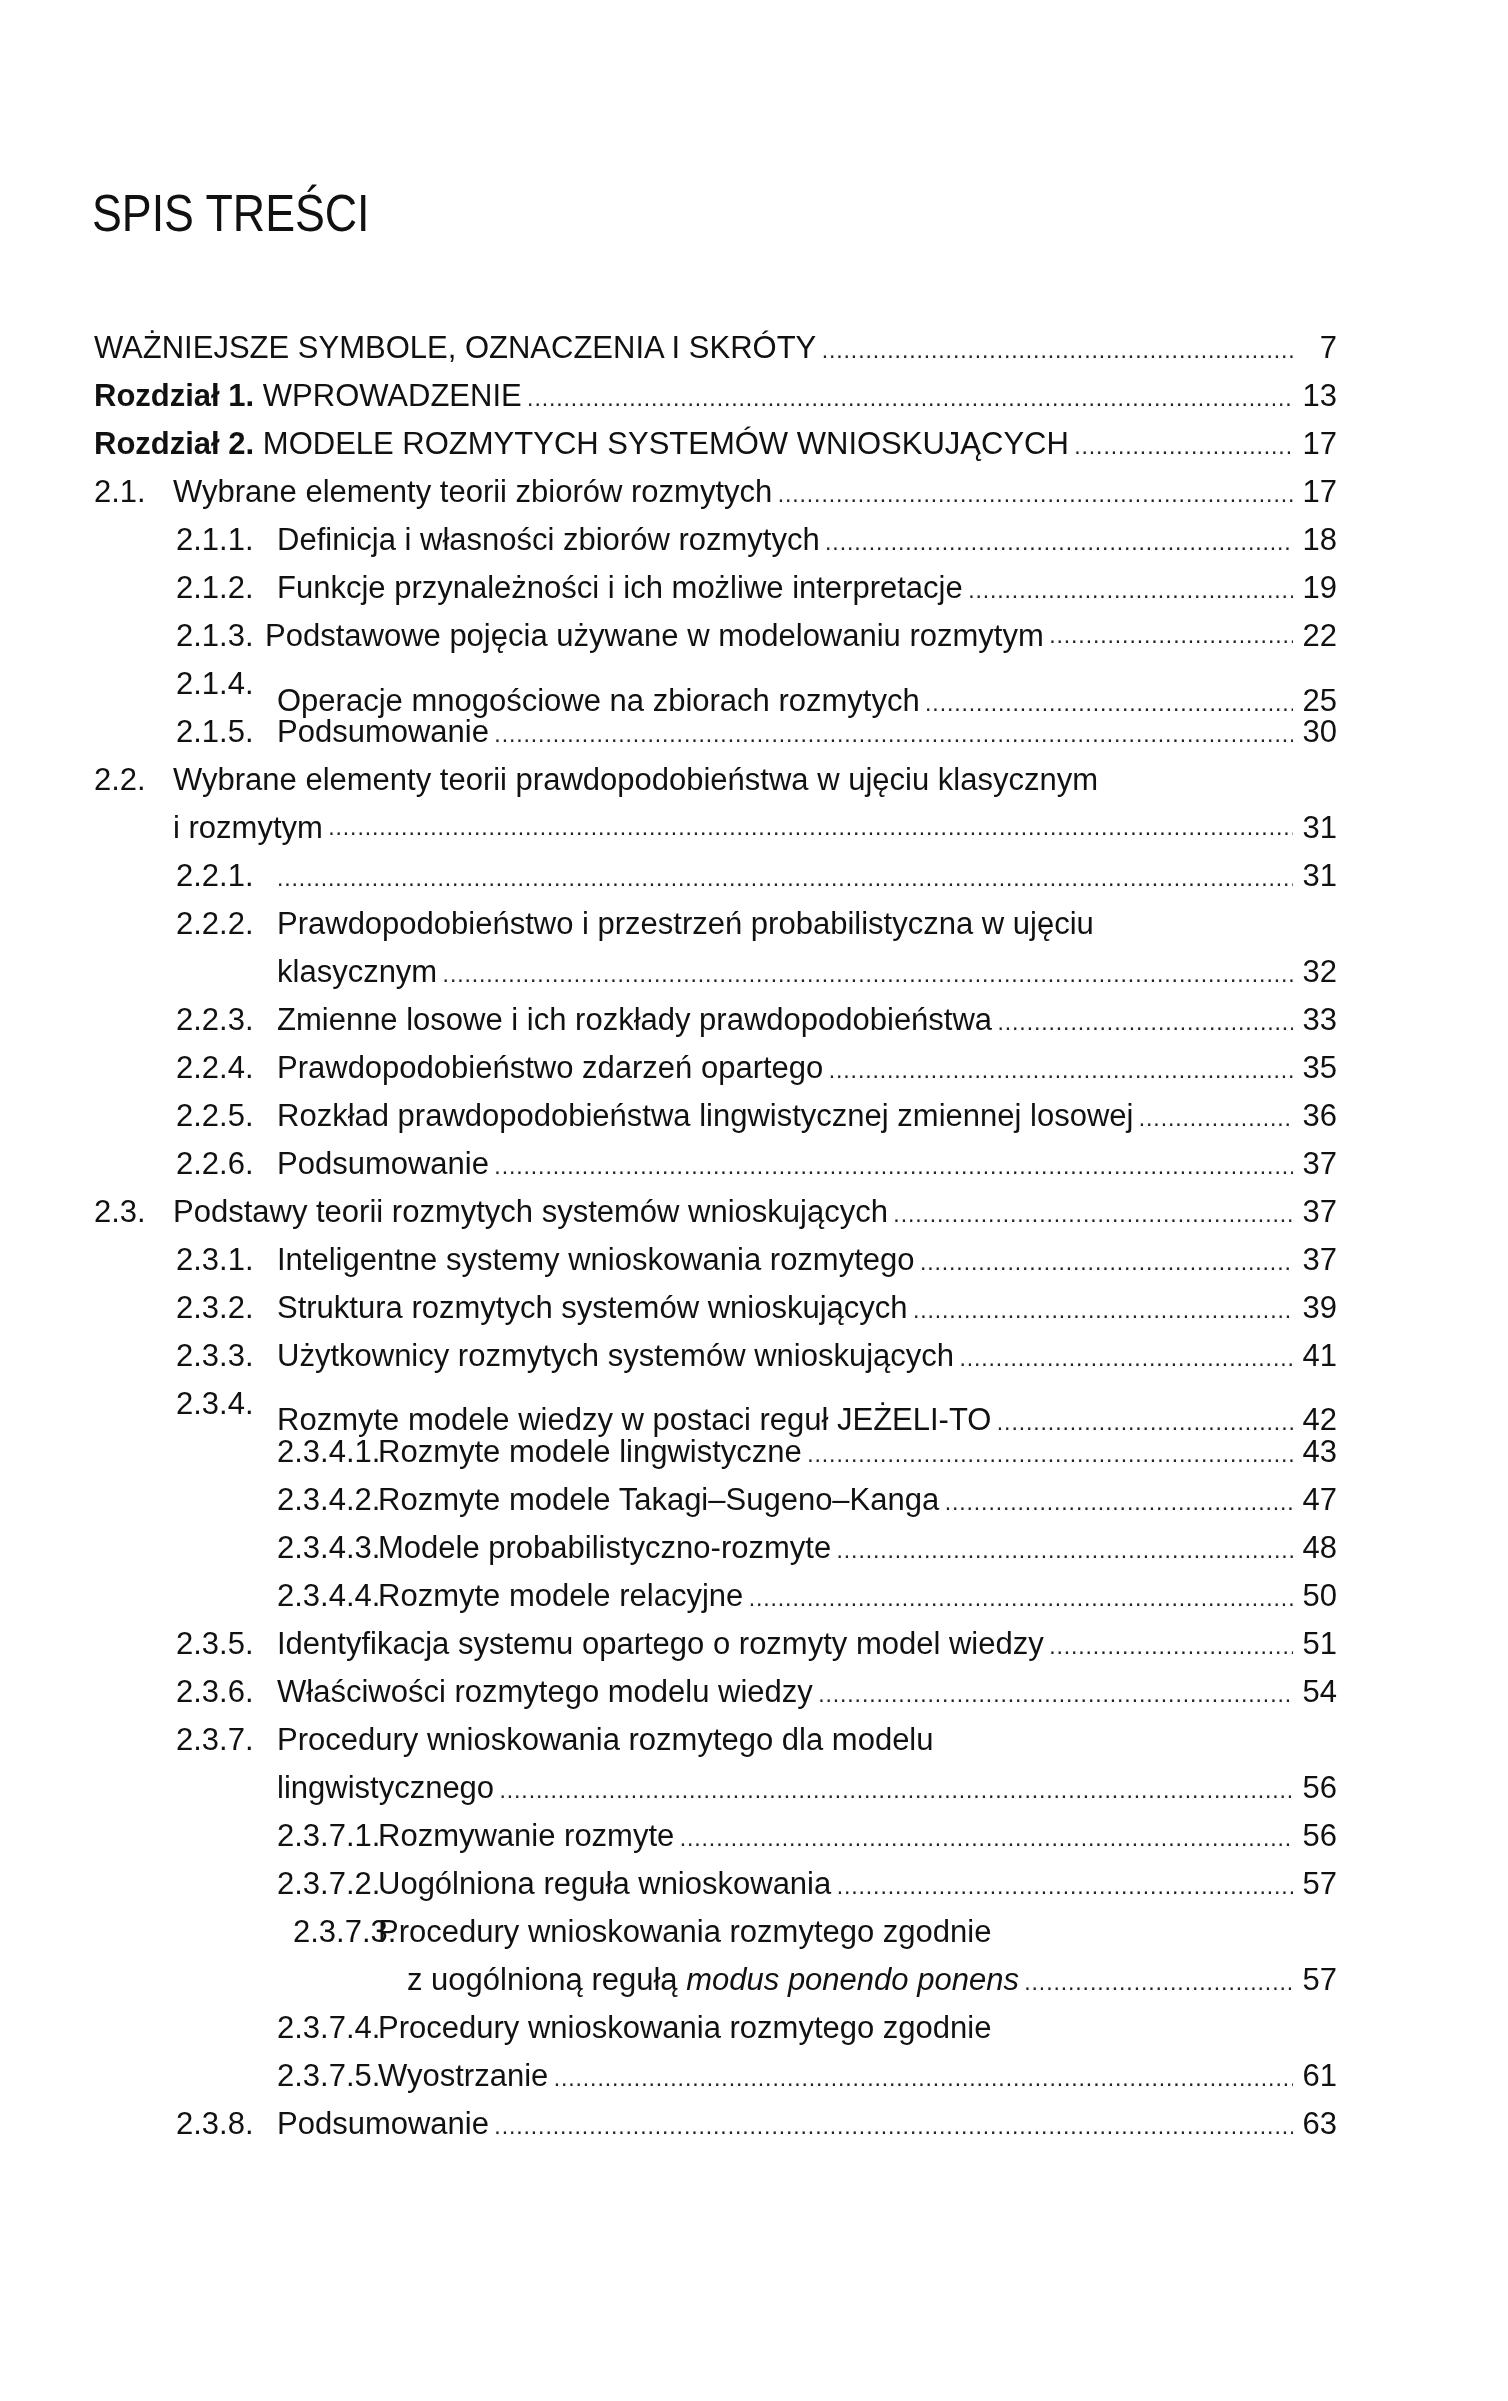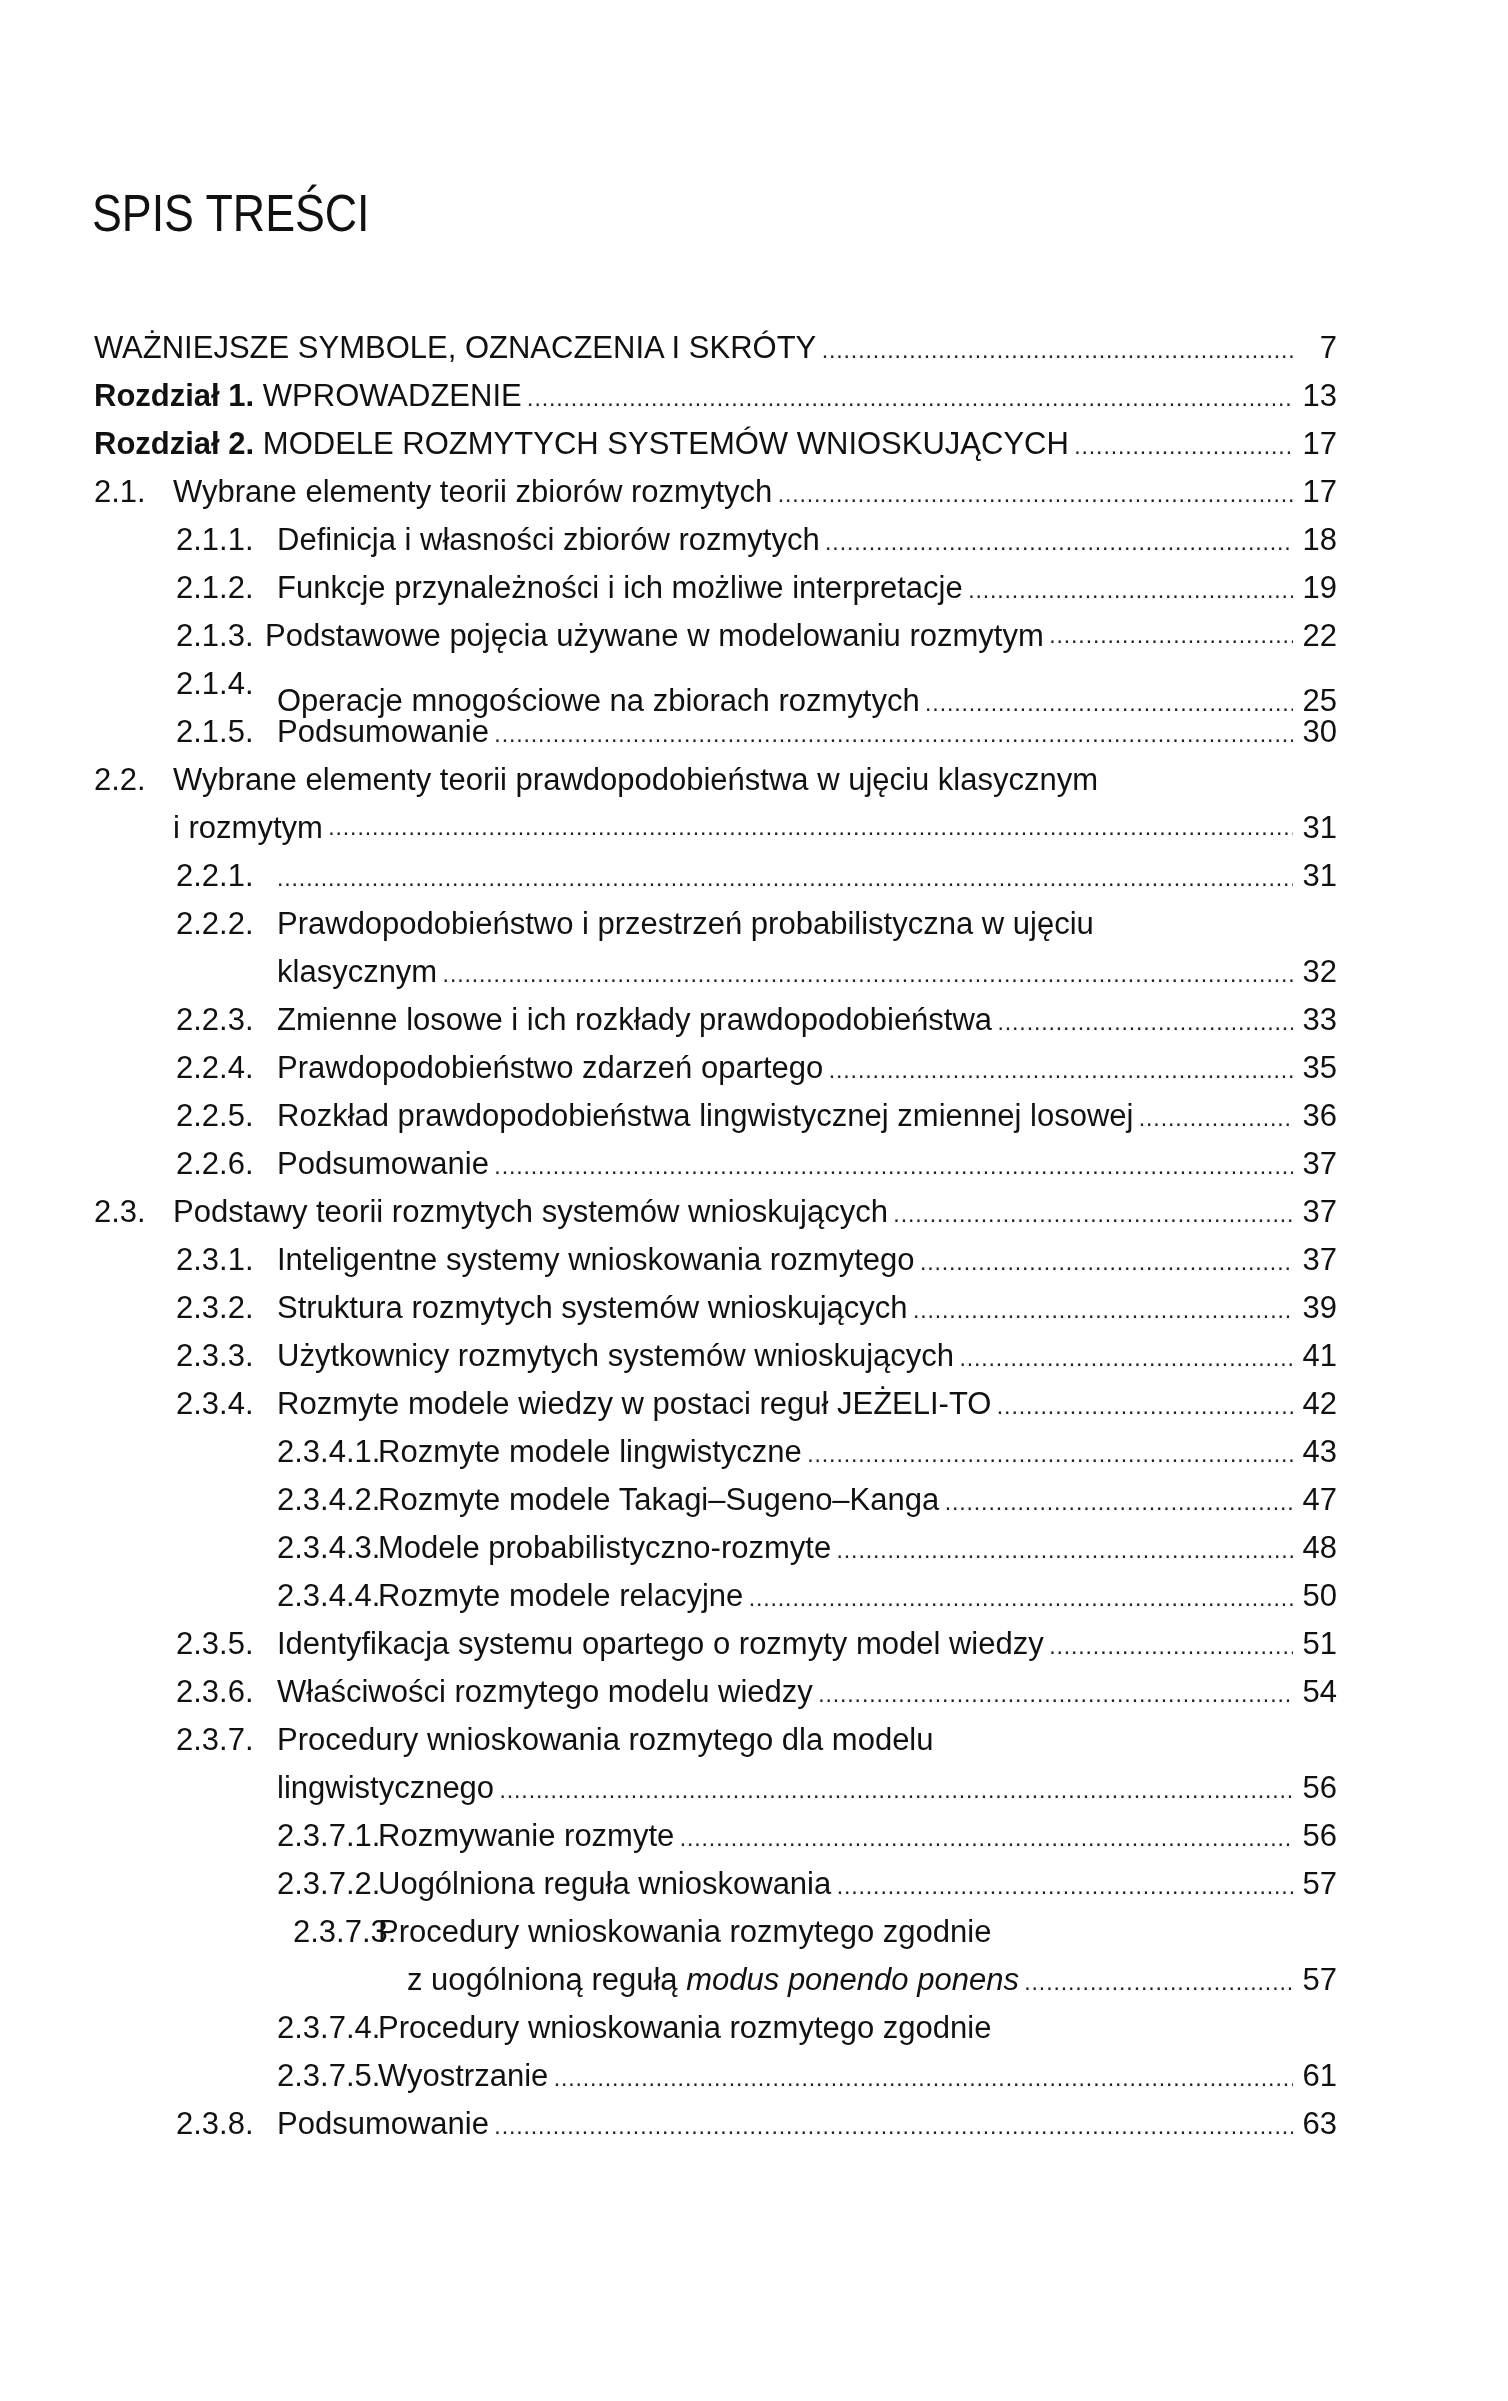--- a/index.html
+++ b/index.html
@@ -185,21 +185,21 @@
     <div class="row">
       <span class="num" style="left: 82px;">2.3.3.</span>
       <div class="txt" style="left: 183px;">
         <span class="label"><span>Użytkownicy rozmytych systemów wnioskujących</span></span>
         <span class="dots"></span>
         <span class="page">41</span>
       </div>
     </div>
     <div class="row">
       <span class="num" style="left: 82px;">2.3.4.</span>
-      <div class="txt" style="left: 183px;">
+      <div class="txt" style="left: 183px; margin-top: 16px;">
         <span class="label"><span>Rozmyte modele wiedzy w postaci reguł JEŻELI-TO</span></span>
         <span class="dots"></span>
         <span class="page">42</span>
       </div>
     </div>
     <div class="row">
       <span class="num" style="left: 183px;">2.3.4.1.</span>
       <div class="txt" style="left: 284px;">
         <span class="label"><span>Rozmyte modele lingwistyczne</span></span>
         <span class="dots"></span>

